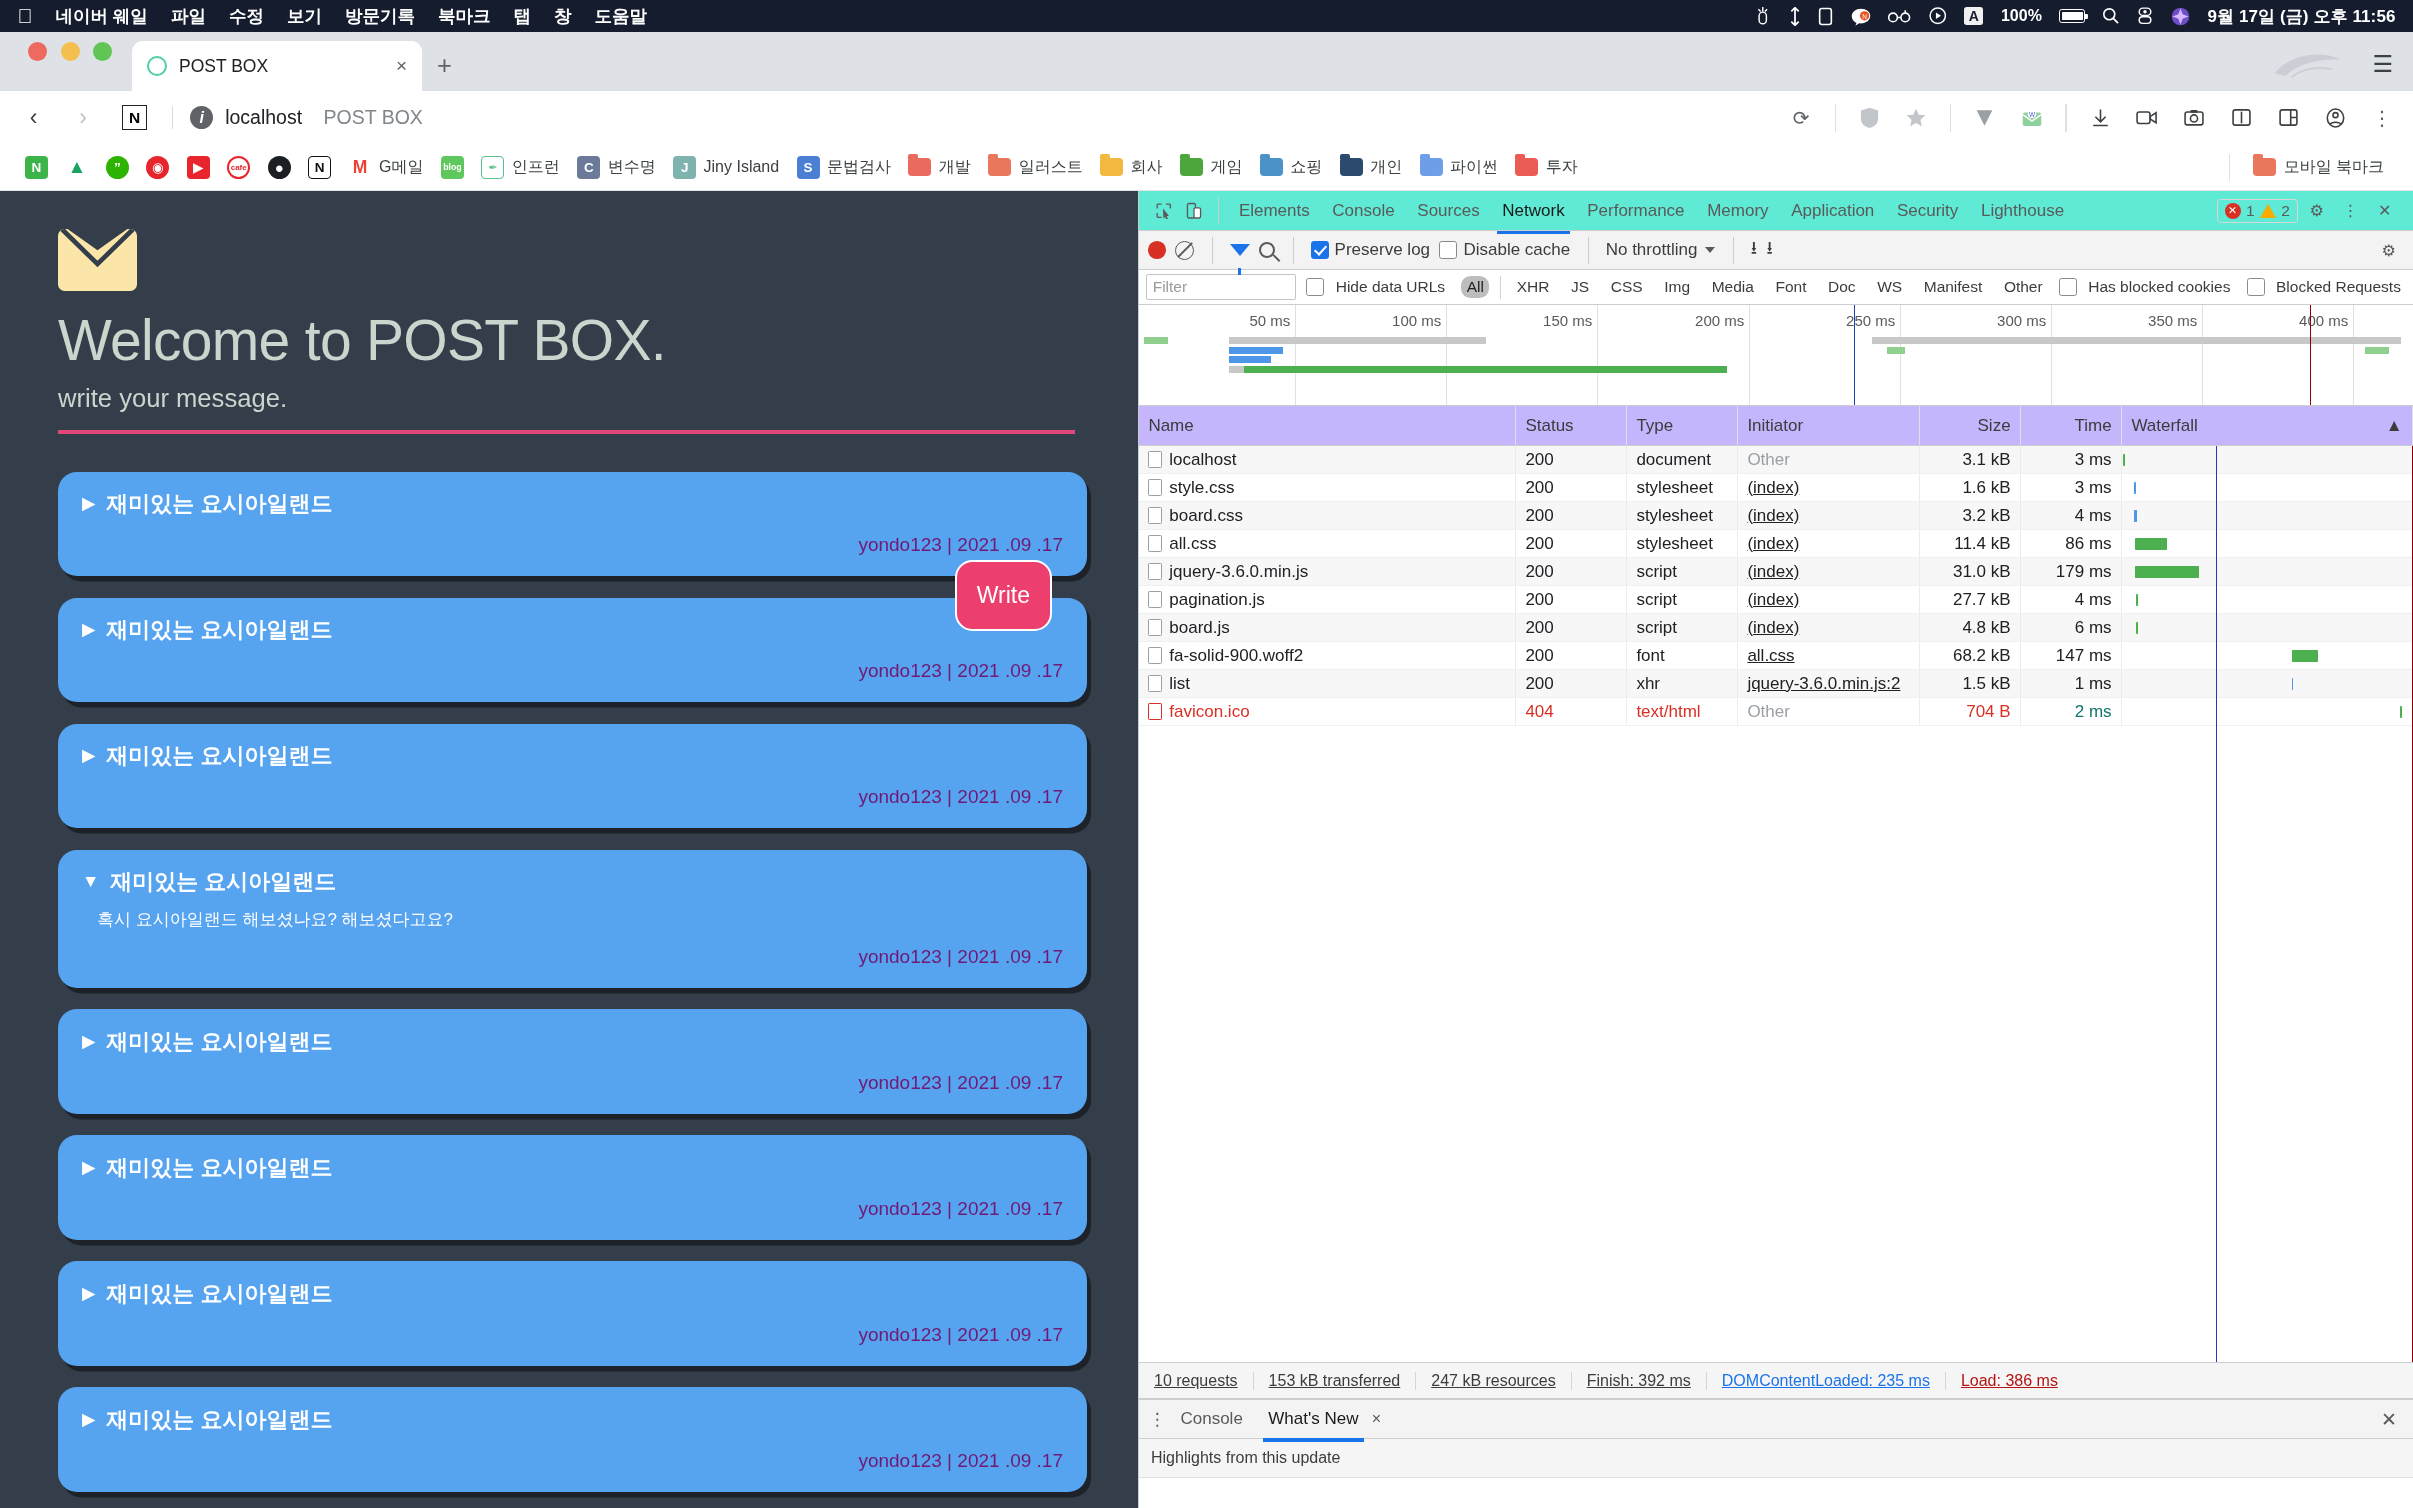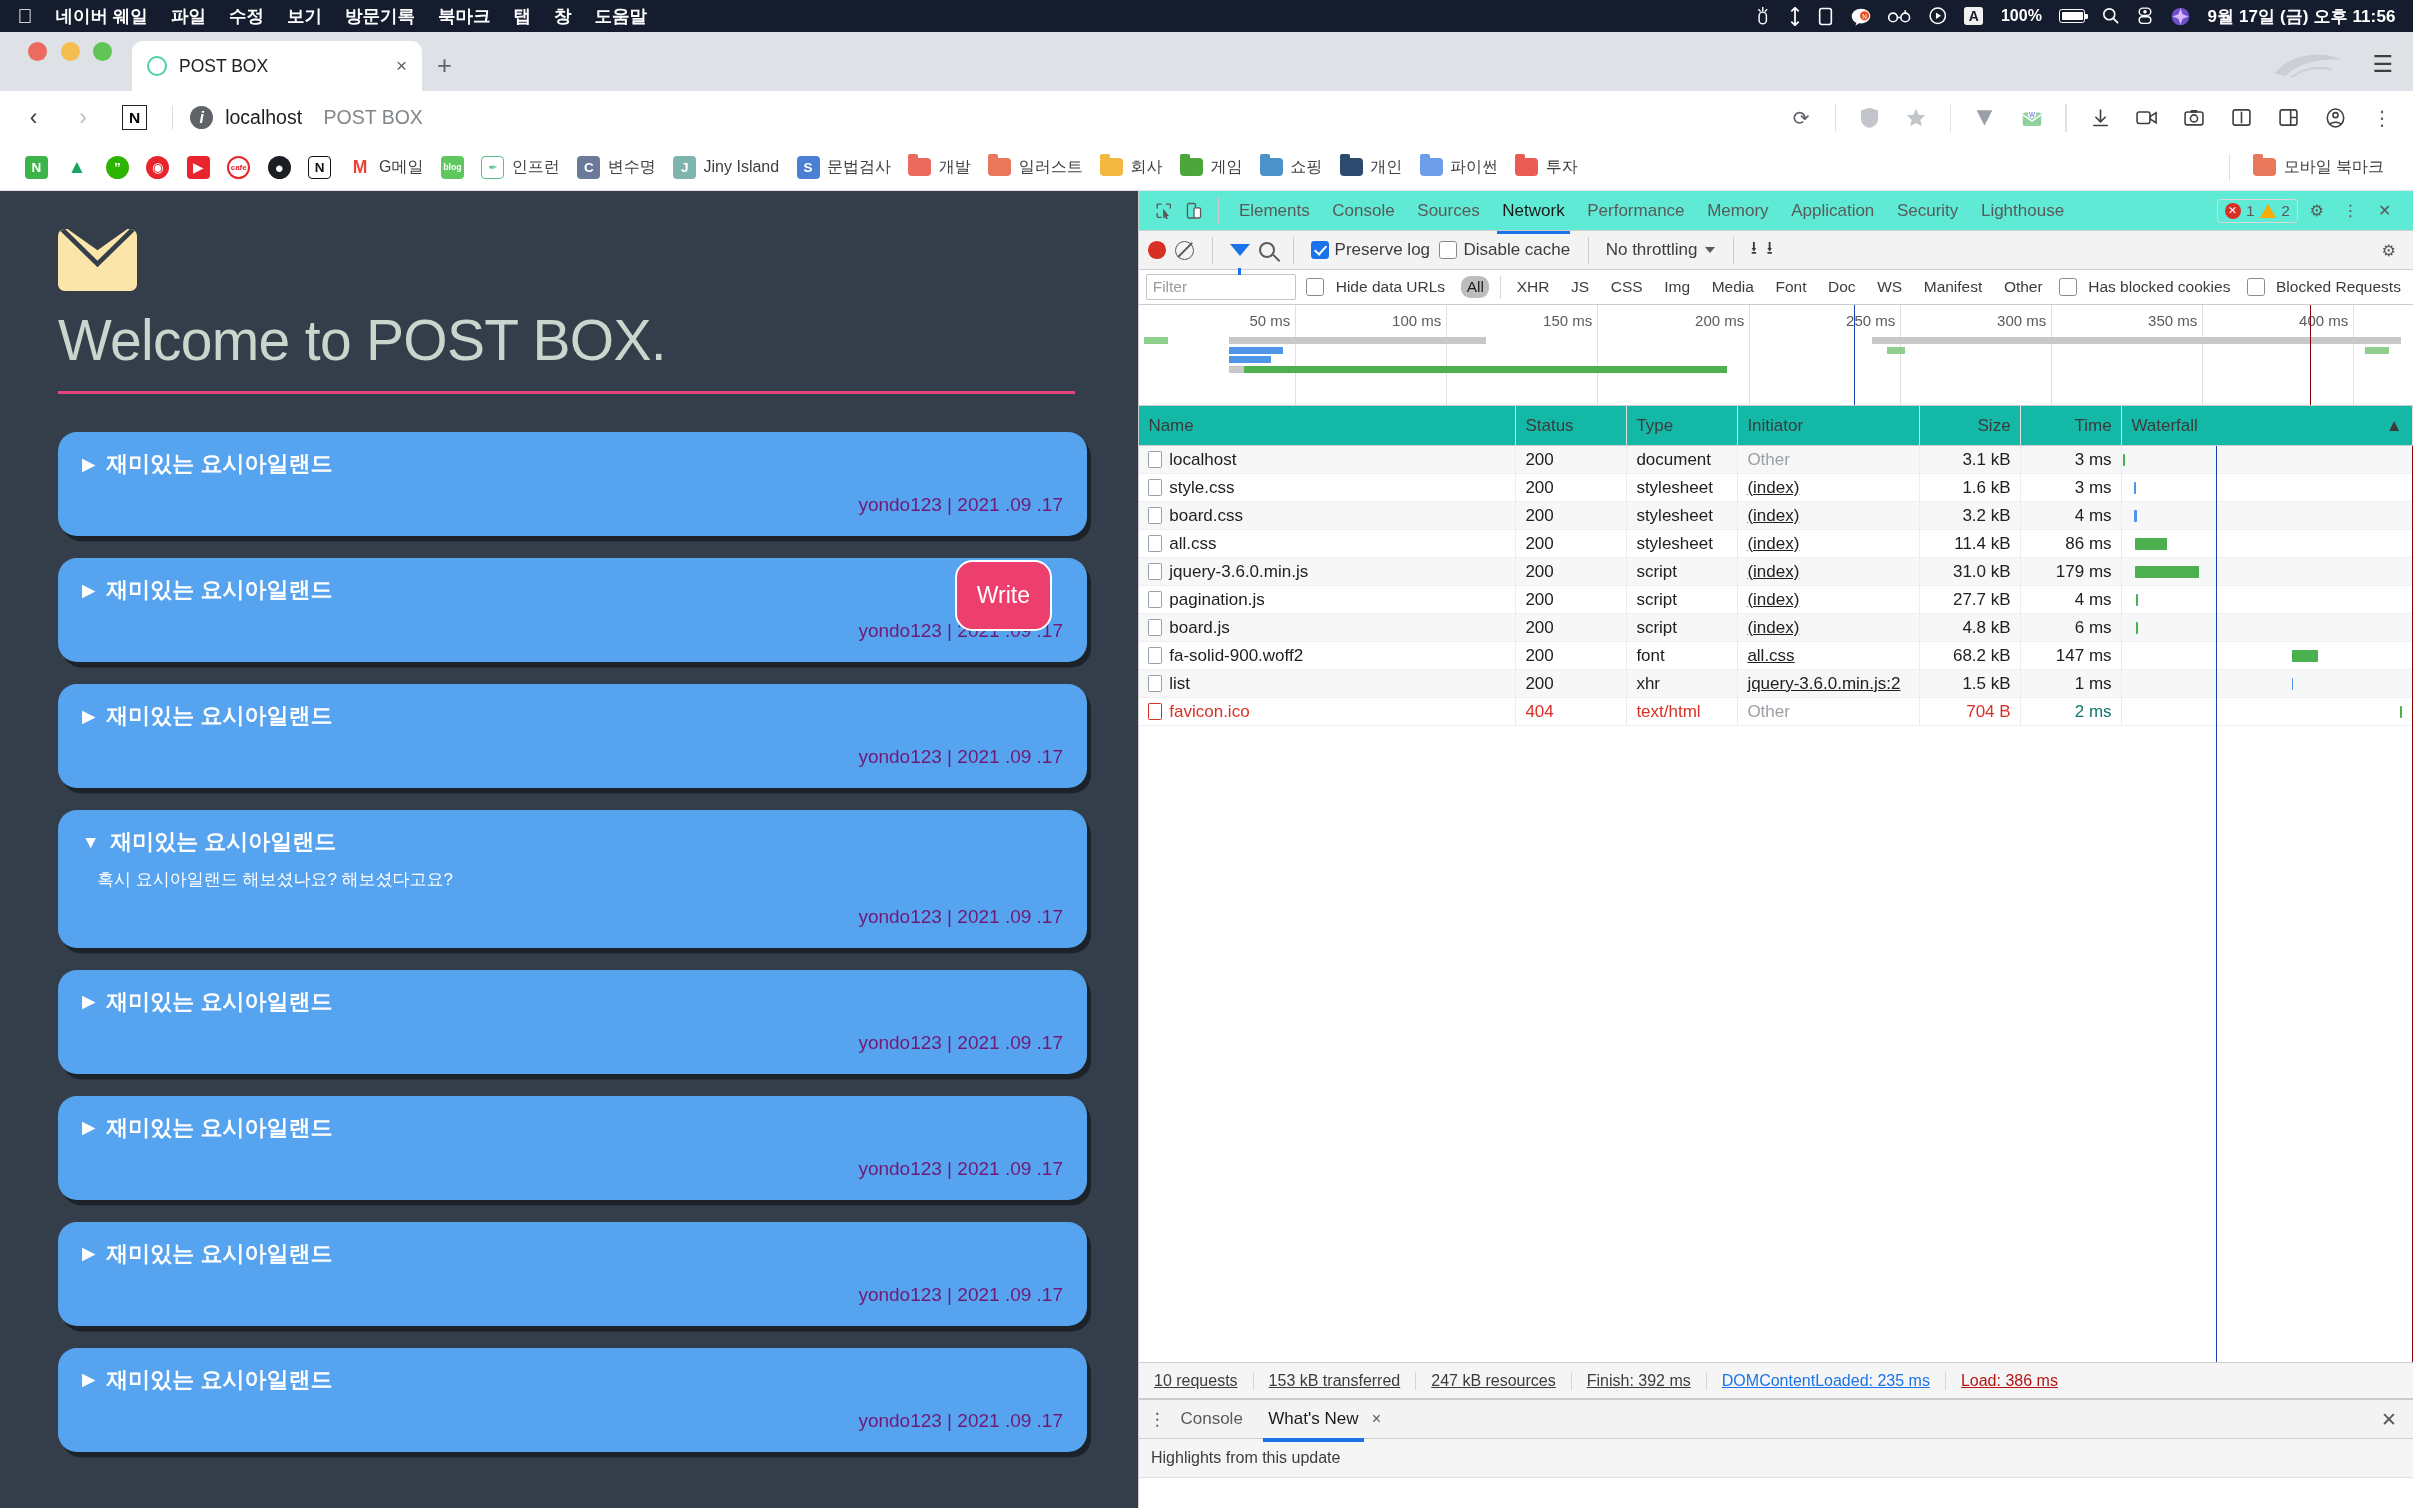--- a/index.html
+++ b/index.html
@@ -140,21 +140,21 @@
   .overview { height:101px; background:#fff; border-bottom:0.7px solid #cdcdcd; position:relative; overflow:hidden;}
   .ov-grid { position:absolute; inset:0;}
   .ov-vline { position:absolute; top:0; bottom:0; width:0.7px; background:#e0e0e0;}
   .ov-tick { position:absolute; top:6.7px; font-size:15px; color:#5a5a5a; transform:translateX(-100%); padding-right:4.7px;}
   .ov-bar { position:absolute; height:6.7px;}
   .ov-dcl { position:absolute; top:0; bottom:0; width:1.3px; background:#1a3fb8;}
   .ov-load { position:absolute; top:0; bottom:0; width:1.3px; background:#8b0000;}
 
   
   .net-table { flex:1; display:flex; flex-direction:column; overflow:hidden; background:#fff;}
-  .net-head { display:flex; height:40px; background:#14b8a6; border-bottom:0.7px solid #cdcdcd; font-size:17px; color:#3c3c3c; align-items:center;}
+  .net-head { display:flex; height:40px; background:#c4b5fd; border-bottom:0.7px solid #cdcdcd; font-size:17px; color:#3c3c3c; align-items:center;}
   .net-head > div { padding:0 9.4px; border-right:0.7px solid #e0e0e0; height:100%; display:flex; align-items:center;}
   .c-name{width:377px;} .c-status{width:111px;} .c-type{width:111px;} .c-init{width:182px;}
   .c-size{width:101px; justify-content:flex-end;} .c-time{width:101px; justify-content:flex-end;}
   .c-wf{flex:1; position:relative;}
   .net-rows { flex:1; overflow:hidden;}
   .net-row { display:flex; height:28px; font-size:17px; color:#202124; align-items:center; border-bottom:0.7px solid #f0f0f0;}
   .net-row:nth-child(odd){ background:#f7f7f7;}
   .net-row > div { padding:0 9.4px; height:100%; display:flex; align-items:center; border-right:0.7px solid #ececec;}
   .net-row .c-size,.net-row .c-time{justify-content:flex-end;}
   .doc-ic{width:13.5px;height:17.5px;border:1px solid #9aa0a6;border-radius:1.3px;margin-right:7.4px;flex:none;background:#fff;}
@@ -456,20 +456,21 @@
   <div class="content">
 
     <div class="page">
       <div class="page-inner">
         <div class="env-icon">
           <svg class="env-flap" width="79" height="50" viewBox="0 0 118 74">
               <path d="M6 0 L59 52 L112 0" fill="none" stroke="#343e4a" stroke-width="7"></path>
             </svg>
         </div>
         <div class="welcome">Welcome to POST BOX.</div>
+        <div class="subtitle">write your message.</div>
         <div class="hr"></div>
 
         <div class="posts">
           <div class="post">
             <div class="post-head">
               <span class="caret">▶</span>
               <span class="post-title">재미있는 요시아일랜드</span>
             </div>
             <div class="post-meta">yondo123 | 2021 .09 .17</div>
           </div>

